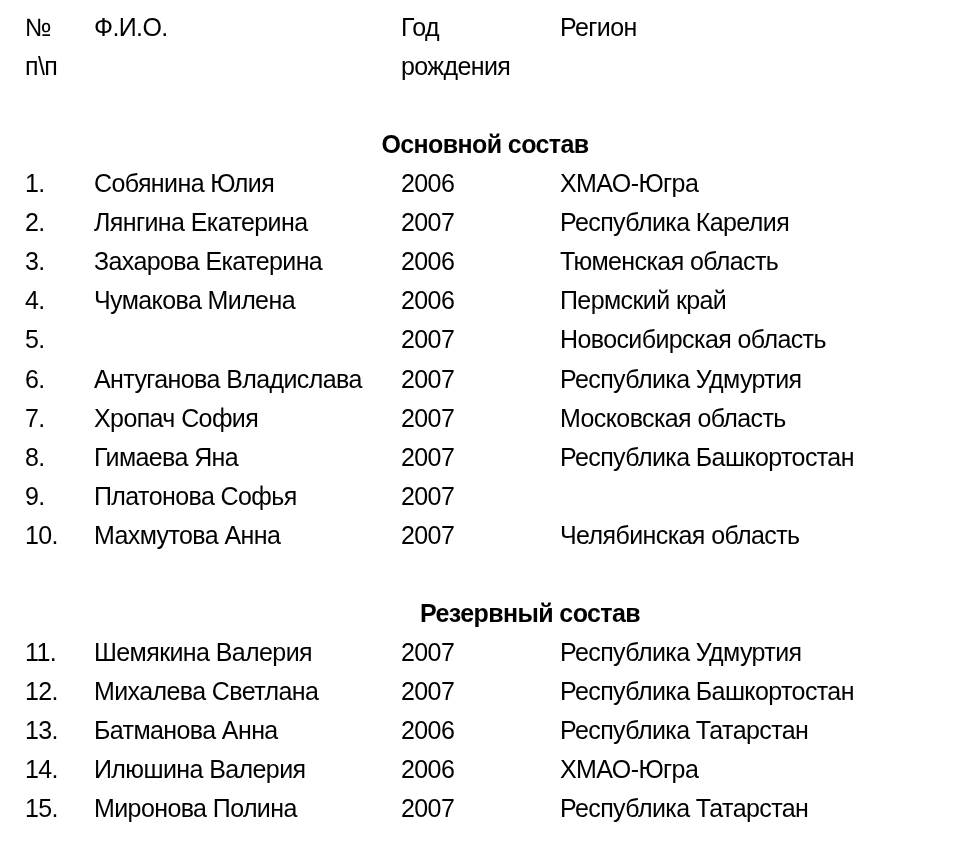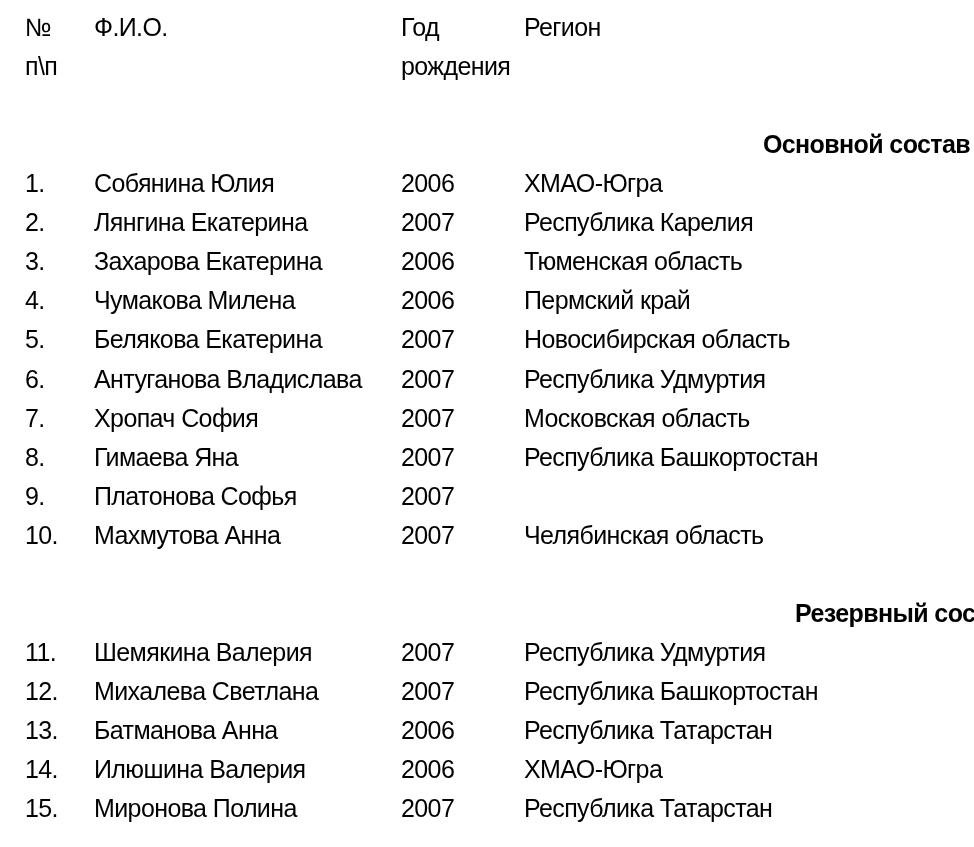--- a/index.html
+++ b/index.html
@@ -25,26 +25,26 @@
       line-height: 39px;
       white-space: nowrap;
     }
     .cell {
       position: absolute;
       top: 0;
     }
     .c-num { left: 25px; }
     .c-name { left: 73px; margin-left: 21px; }
     .c-year { left: 401px; }
-    .c-region { left: 524px; }
+    .c-region { left: 560px; }
     .section-title {
       position: absolute;
       left: 0;
       width: 970px;
-      text-align: right;
+      text-align: center;
       font-weight: bold;
       height: 39px;
       line-height: 39px;
     }
   </style>
 </head>
 <body>
 
 <div class="row" style="top:8px;">
   <span class="cell c-num">№</span>
@@ -79,21 +79,20 @@
       <span class="cell c-region">Тюменская область</span>
     </div>
     <div class="row" style="top: 281.3px;">
       <span class="cell c-num">4.</span>
       <span class="cell c-name">Чумакова Милена</span>
       <span class="cell c-year">2006</span>
       <span class="cell c-region">Пермский край</span>
     </div>
     <div class="row" style="top: 320.4px;">
       <span class="cell c-num">5.</span>
-      <span class="cell c-name">Белякова Екатерина</span>
       <span class="cell c-year">2007</span>
       <span class="cell c-region">Новосибирская область</span>
     </div>
     <div class="row" style="top: 359.5px;">
       <span class="cell c-num">6.</span>
       <span class="cell c-name">Антуганова Владислава</span>
       <span class="cell c-year">2007</span>
       <span class="cell c-region">Республика Удмуртия</span>
     </div>
     <div class="row" style="top: 398.6px;">

